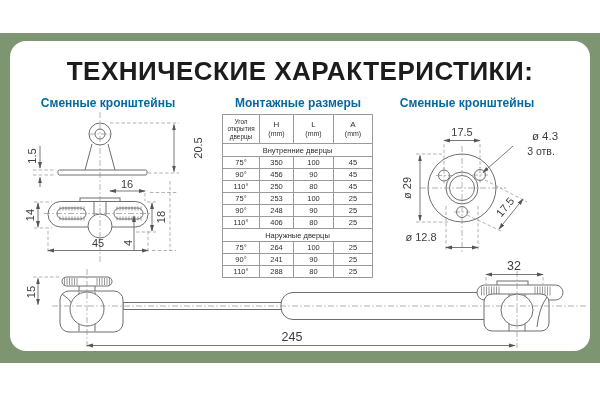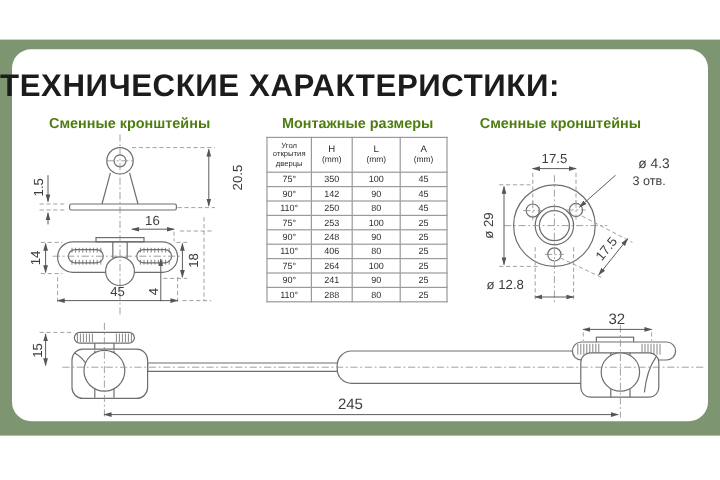--- a/index.html
+++ b/index.html
@@ -4,24 +4,24 @@
 <style>
   html,body{margin:0;padding:0;}
   body{
     width:600px;height:400px;position:relative;overflow:hidden;
     background:#ffffff;
     font-family:"Liberation Sans","DejaVu Sans",sans-serif;
   }
   .frame{position:absolute;left:0;top:33px;width:600px;height:330px;}
   .card{position:absolute;left:10px;top:41px;width:580px;height:310px;background:#ffffff;border-radius:16px;}
   .page-title{
-    position:absolute;top:56px;left:0;width:600px;text-align:left;
+    position:absolute;top:56px;left:0;width:600px;text-align:center;
     font-size:26px;font-weight:bold;color:#1c1c1c;letter-spacing:.5px;white-space:nowrap;
   }
-  .subtitle{position:absolute;top:96px;font-size:12px;font-weight:bold;color:#4d7c0f;text-align:center;white-space:nowrap;}
+  .subtitle{position:absolute;top:96px;font-size:12px;font-weight:bold;color:#0369a1;text-align:center;white-space:nowrap;}
   .sub-left{left:33px;width:150px;}
   .sub-center{left:218px;width:160px;}
   .sub-right{left:393px;width:148px;}
 
   svg.drawings{position:absolute;left:0;top:0;}
   .ol{stroke:#6e6e6e;fill:none;stroke-width:1;}
   .olw{stroke:#6e6e6e;fill:#ffffff;stroke-width:1;}
   .tick{stroke:#6e6e6e;fill:none;stroke-width:.7;}
   .cl{stroke:#8f8f8f;fill:none;stroke-width:.7;stroke-dasharray:6 2.2 1.6 2.2;}
   .ext{stroke:#8f8f8f;fill:none;stroke-width:.7;stroke-dasharray:3.5 2.2;}
@@ -198,28 +198,31 @@
     <th>
       <div class="h-main">L</div>
       <div class="h-sub">(mm)</div>
     </th>
     <th>
       <div class="h-main">A</div>
       <div class="h-sub">(mm)</div>
     </th>
   </tr>
   <tr>
+        <td class="group" colspan="4">Внутренние дверцы</td>
+      </tr>
+  <tr>
     <td>75°</td>
     <td>350</td>
     <td>100</td>
     <td>45</td>
   </tr>
   <tr>
     <td>90°</td>
-    <td>142</td>
+    <td>456</td>
     <td>90</td>
     <td>45</td>
   </tr>
   <tr>
     <td>110°</td>
     <td>250</td>
     <td>80</td>
     <td>45</td>
   </tr>
   <tr>
@@ -234,20 +237,23 @@
     <td>90</td>
     <td>25</td>
   </tr>
   <tr>
     <td>110°</td>
     <td>406</td>
     <td>80</td>
     <td>25</td>
   </tr>
   <tr>
+        <td class="group" colspan="4">Наружные дверцы</td>
+      </tr>
+  <tr>
     <td>75°</td>
     <td>264</td>
     <td>100</td>
     <td>25</td>
   </tr>
   <tr>
     <td>90°</td>
     <td>241</td>
     <td>90</td>
     <td>25</td>

